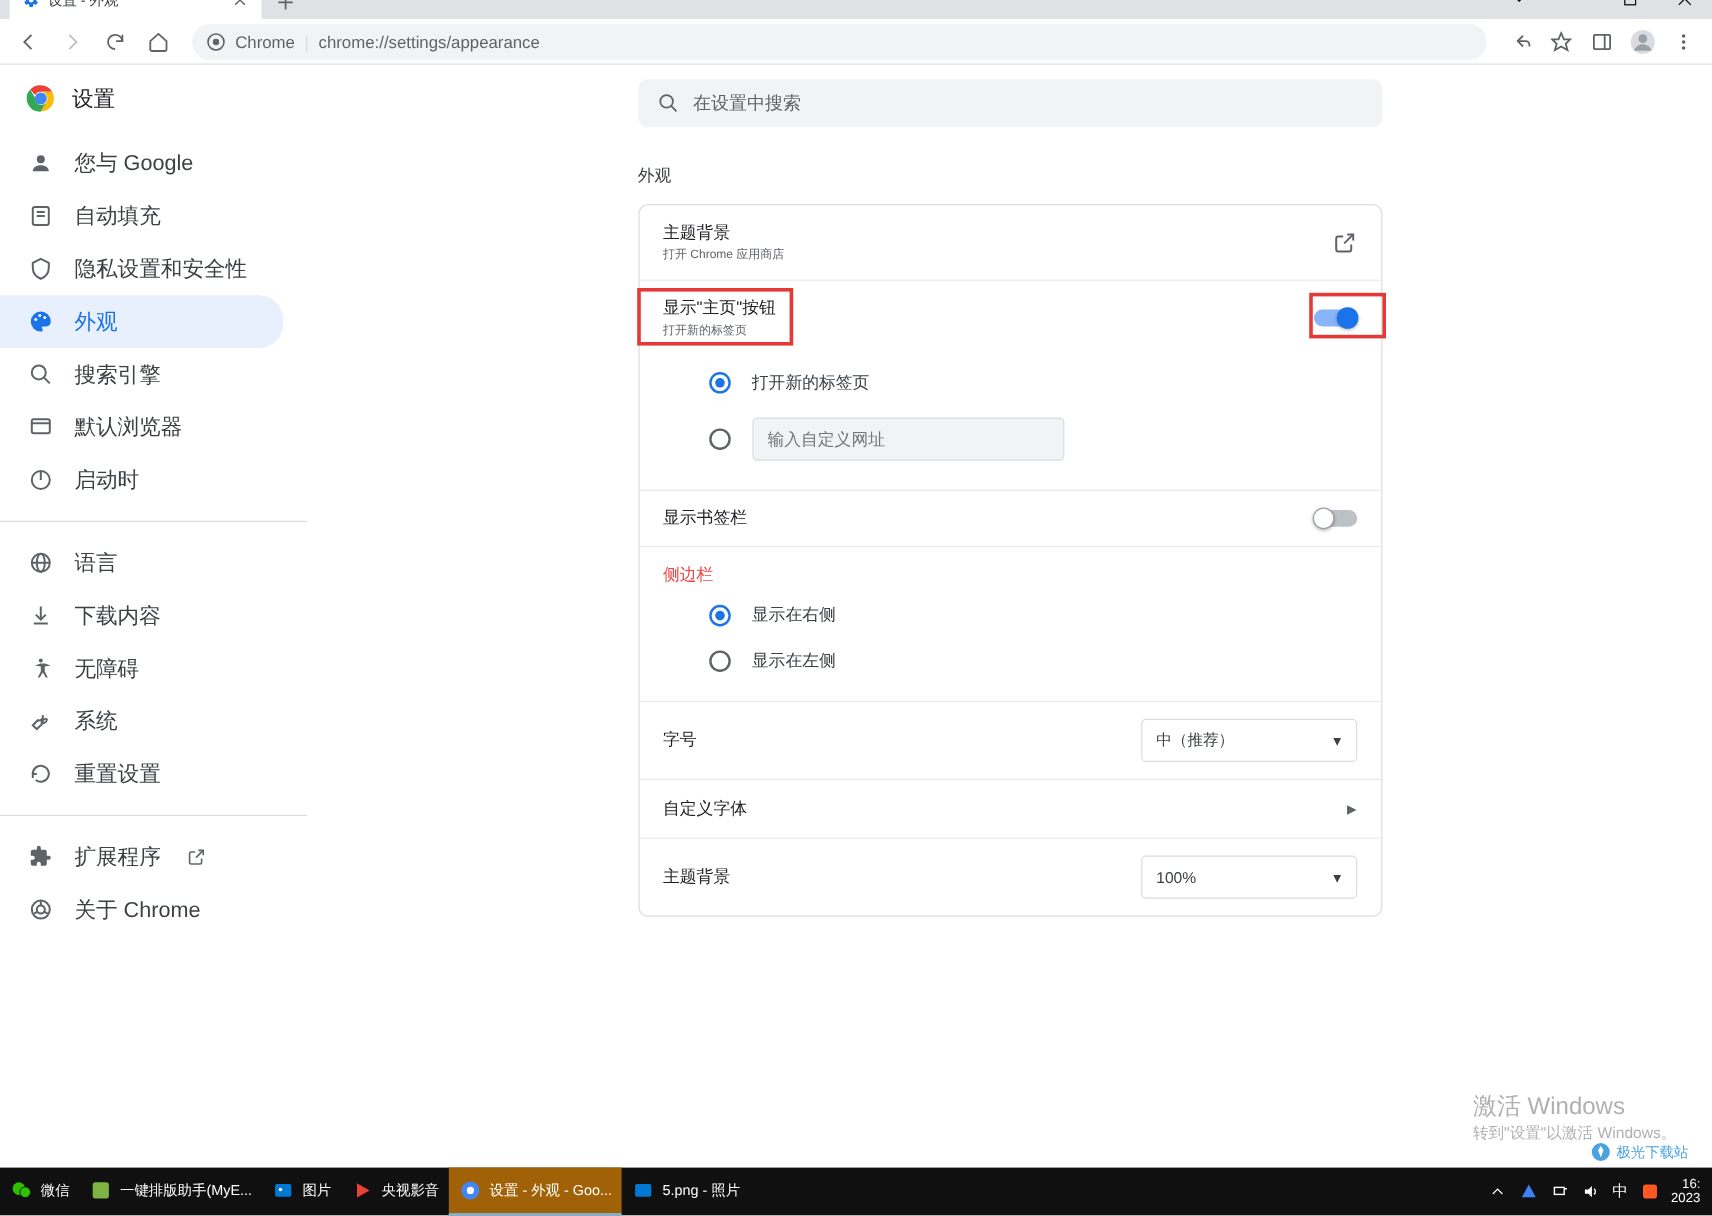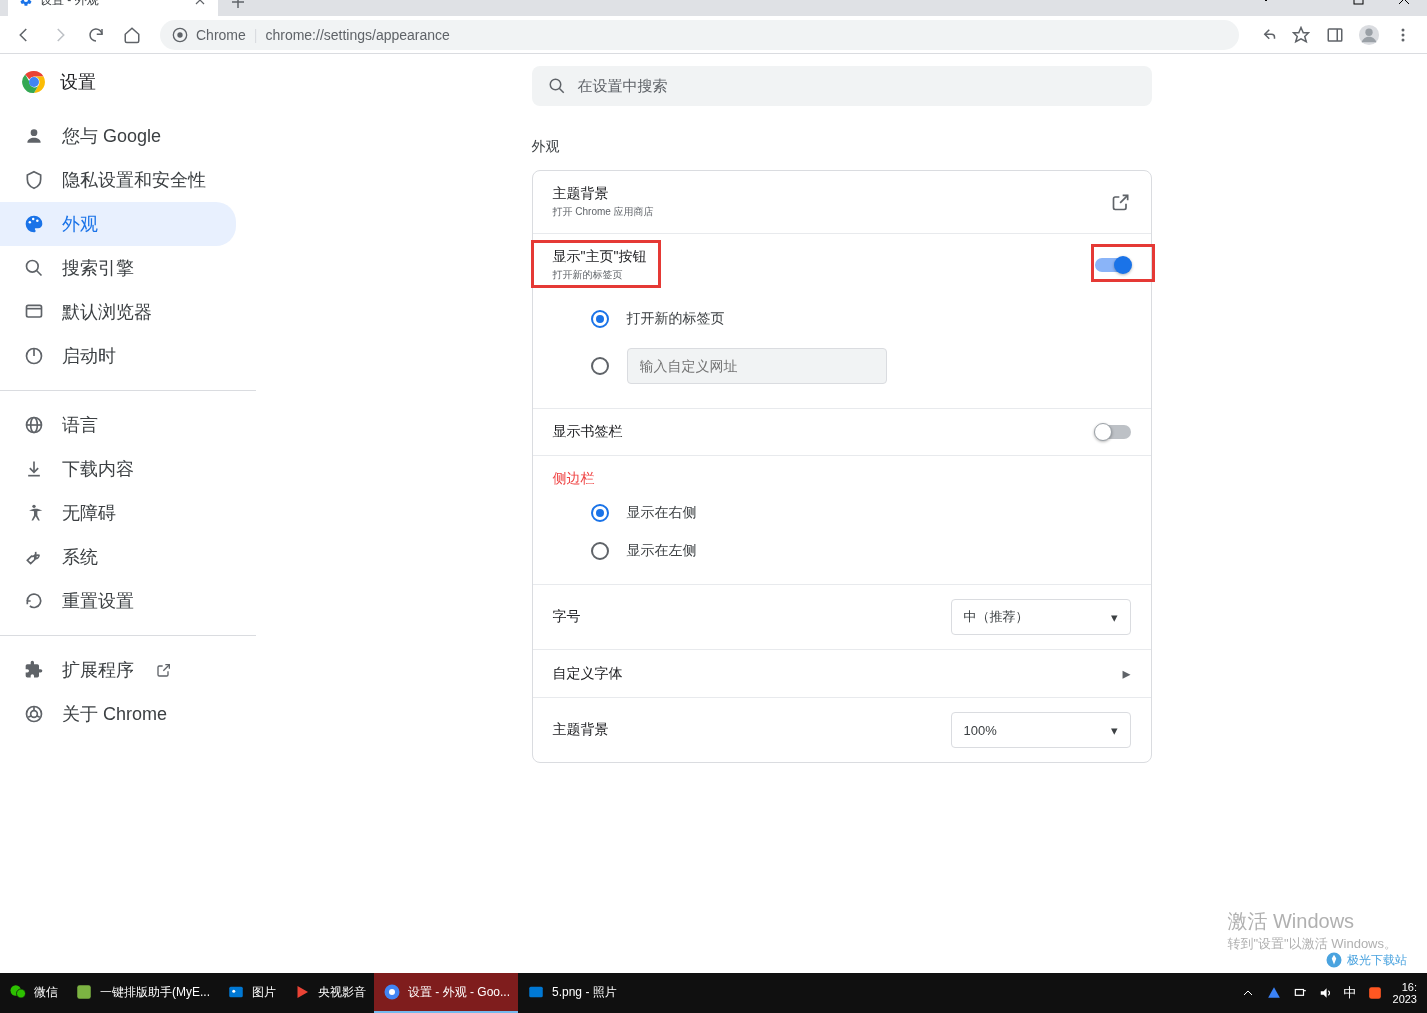--- a/index.html
+++ b/index.html
@@ -80,21 +80,21 @@
 
 
 .watermark { position:absolute; right:30px; bottom:60px; text-align:left; }
 .wm-title { font-size:20px; color:#b0b0b0; }
 .wm-sub { font-size:13px; color:#b0b0b0; }
 .logo-wm { position:absolute; right:20px; bottom:44px; font-size:12px; color:#4aa3df; display:flex; align-items:center; gap:4px; }
 
 
 .taskbar { position:absolute; bottom:0; left:0; right:0; height:40px; background:#101010; display:flex; align-items:center; color:#fff; font-size:12px; }
 .task-item { height:40px; display:flex; align-items:center; gap:6px; padding:0 8px; border-bottom:2px solid transparent; max-width:160px; overflow:hidden; white-space:nowrap; }
-.task-item.active { background:#7f1d1d; border-bottom-color:#76b9ed; }
+.task-item.active { background:#a16207; border-bottom-color:#76b9ed; }
 .task-icon { width:20px; height:20px; display:flex; align-items:center; justify-content:center; }
 .tray { margin-left:auto; display:flex; align-items:center; gap:10px; padding:0 10px; }
 .tray-icon { width:16px; height:16px; color:#fff; display:flex; align-items:center; justify-content:center; }
 
 svg { display:block; }
 </style>
 </head>
 <body>
 
 <div class="title-bar">
@@ -235,20 +235,30 @@
             <svg width="20" height="20" viewBox="0 0 24 24" fill="#5f6368">
               <circle cx="12" cy="8" r="4"></circle>
               <path d="M4 20c0-4 4-6 8-6s8 2 8 6"></path>
             </svg>
           </span>
         <span>您与 Google</span>
       </div>
       <div class="nav-item">
         <span class="nav-icon">
             <svg width="20" height="20" viewBox="0 0 24 24" fill="none" stroke="#5f6368" stroke-width="2">
+              <rect x="4" y="3" width="16" height="18" rx="2"></rect>
+              <line x1="8" y1="8" x2="16" y2="8"></line>
+              <line x1="8" y1="12" x2="16" y2="12"></line>
+            </svg>
+          </span>
+        <span>自动填充</span>
+      </div>
+      <div class="nav-item">
+        <span class="nav-icon">
+            <svg width="20" height="20" viewBox="0 0 24 24" fill="none" stroke="#5f6368" stroke-width="2">
               <path d="M12 2l8 4v5c0 5-3 9-8 11-5-2-8-6-8-11V6z"></path>
             </svg>
           </span>
         <span>隐私设置和安全性</span>
       </div>
       <div class="nav-item active">
         <span class="nav-icon">
             <svg width="20" height="20" viewBox="0 0 24 24" fill="#1a73e8">
               <path d="M12 2a10 10 0 1 0 0 20c1 0 2-.5 2-1.5s-1-1.5-1-2.5 1-1 2-1h2a5 5 0 0 0 5-5A10 10 0 0 0 12 2z"></path>
               <circle cx="7" cy="10" r="1.5" fill="#fff"></circle>

